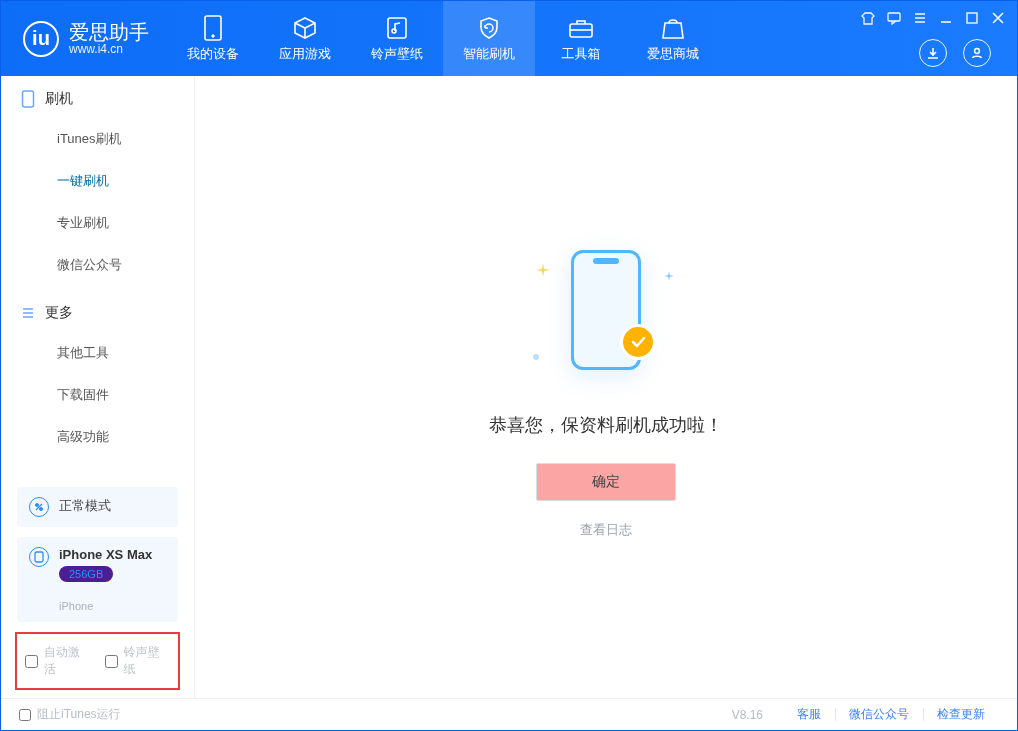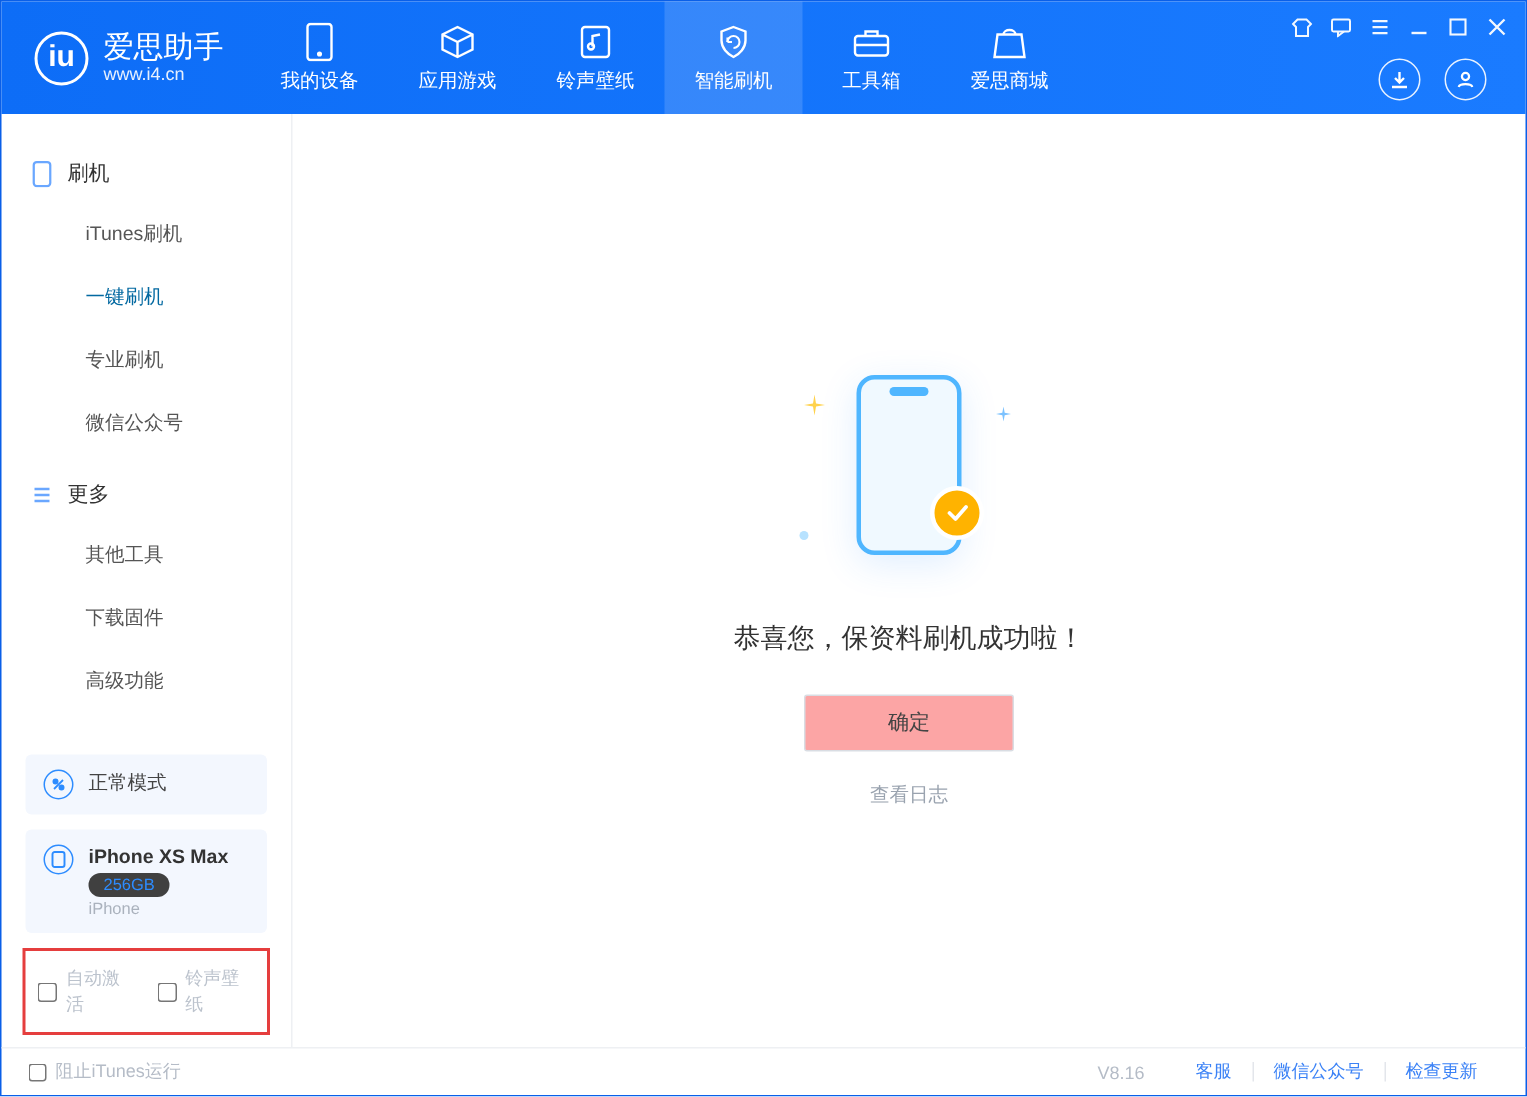--- a/index.html
+++ b/index.html
@@ -21,34 +21,34 @@
 .winctl { display: flex; gap: 12px; align-items: center; }
 .winctl span { cursor: pointer; opacity: .95; display: inline-flex; }
 .winctl svg { stroke: #fff; fill: none; }
 .header-rb { position: absolute; right: 26px; top: 38px; display: flex; gap: 16px; }
 .header-rb span { width: 28px; height: 28px; border: 1.6px solid rgba(255,255,255,.9); border-radius: 50%; display: flex; align-items: center; justify-content: center; cursor: pointer; }
 .header-rb svg { stroke: #fff; fill: none; }
 
 
 .body { flex: 1; display: flex; min-height: 0; }
 .sidebar { width: 194px; border-right: 1px solid #eef0f3; display: flex; flex-direction: column; }
-.side-scroll { flex: 1; overflow: auto; padding-top: 21px; }
+.side-scroll { flex: 1; overflow: auto; padding-top: 4px; }
 .grp-head { display: flex; align-items: center; gap: 10px; padding: 10px 20px; font-size: 14px; color: #333; }
 .grp-head svg { stroke: #6aa7ff; }
 .grp-items { padding-left: 0; }
 .grp-item { padding: 12px 0 12px 56px; font-size: 13px; color: #555; cursor: pointer; }
 .grp-item.active { color: #0369a1; }
 .side-bottom { padding: 0 16px 8px; }
 .card { background: #f3f7fe; border-radius: 4px; padding: 10px 12px; margin-bottom: 10px; display: flex; align-items: flex-start; gap: 10px; }
 .card .ci { width: 20px; height: 20px; border: 1.5px solid #2d8cff; border-radius: 50%; display: flex; align-items: center; justify-content: center; flex-shrink: 0; }
 .card .ci svg { stroke: #2d8cff; fill: none; }
 .card .ct { font-size: 13px; color: #444; }
 .card.dev .ct { font-weight: 600; color: #333; }
-.pill { display: inline-block; background: #404040; color: #2d8cff; font-size: 11px; padding: 2px 10px; border-radius: 10px; margin-top: 4px; }
-.sub { font-size: 11px; color: #aab2bd; margin-top: 2px; }
+.pill { display: inline-block; background: #4c1d95; color: #2d8cff; font-size: 11px; padding: 2px 10px; border-radius: 10px; margin-top: 4px; }
+.sub { font-size: 11px; color: #aab2bd; margin-top: 18px; }
 .chk-row { display: flex; gap: 14px; padding: 10px 8px; border: 2px solid #e53e3e; margin: 0 -2px; }
 .chk { display: flex; align-items: center; gap: 6px; font-size: 12px; color: #bcc3cd; cursor: pointer; }
 .chk input { width: 13px; height: 13px; accent-color: #bbb; }
 
 
 .main { flex: 1; display: flex; flex-direction: column; align-items: center; justify-content: center; position: relative; }
 .illus { position: relative; width: 160px; height: 150px; display: flex; align-items: center; justify-content: center; }
 .phone { width: 70px; height: 120px; border: 3px solid #4fb6ff; border-radius: 12px; background: #f0f9ff; position: relative; box-shadow: 0 6px 24px rgba(50,140,255,.15); }
 .phone:before { content: ""; position: absolute; top: 5px; left: 50%; transform: translateX(-50%); width: 26px; height: 6px; background: #4fb6ff; border-radius: 3px; }
 .badge { position: absolute; right: 30px; bottom: 25px; width: 36px; height: 36px; background: #ffb300; border-radius: 50%; display: flex; align-items: center; justify-content: center; border: 3px solid #fff; }

